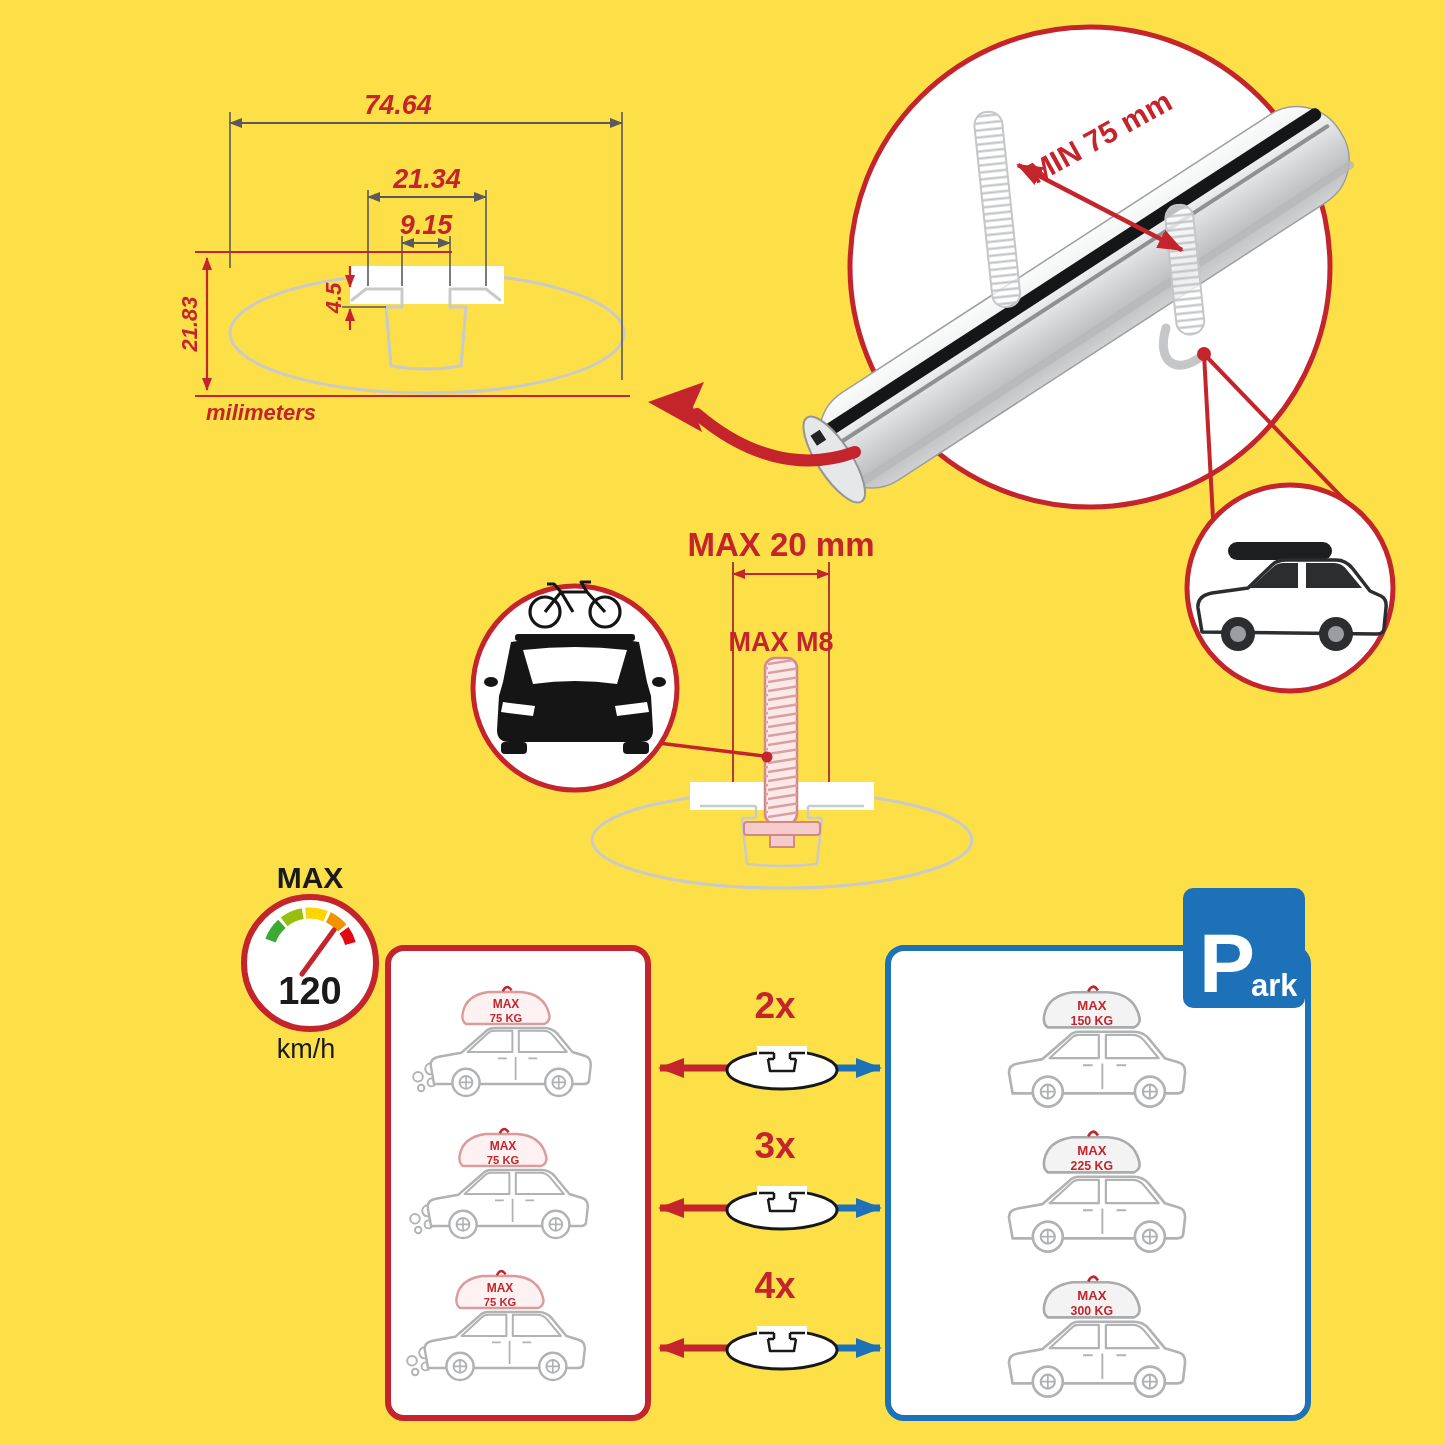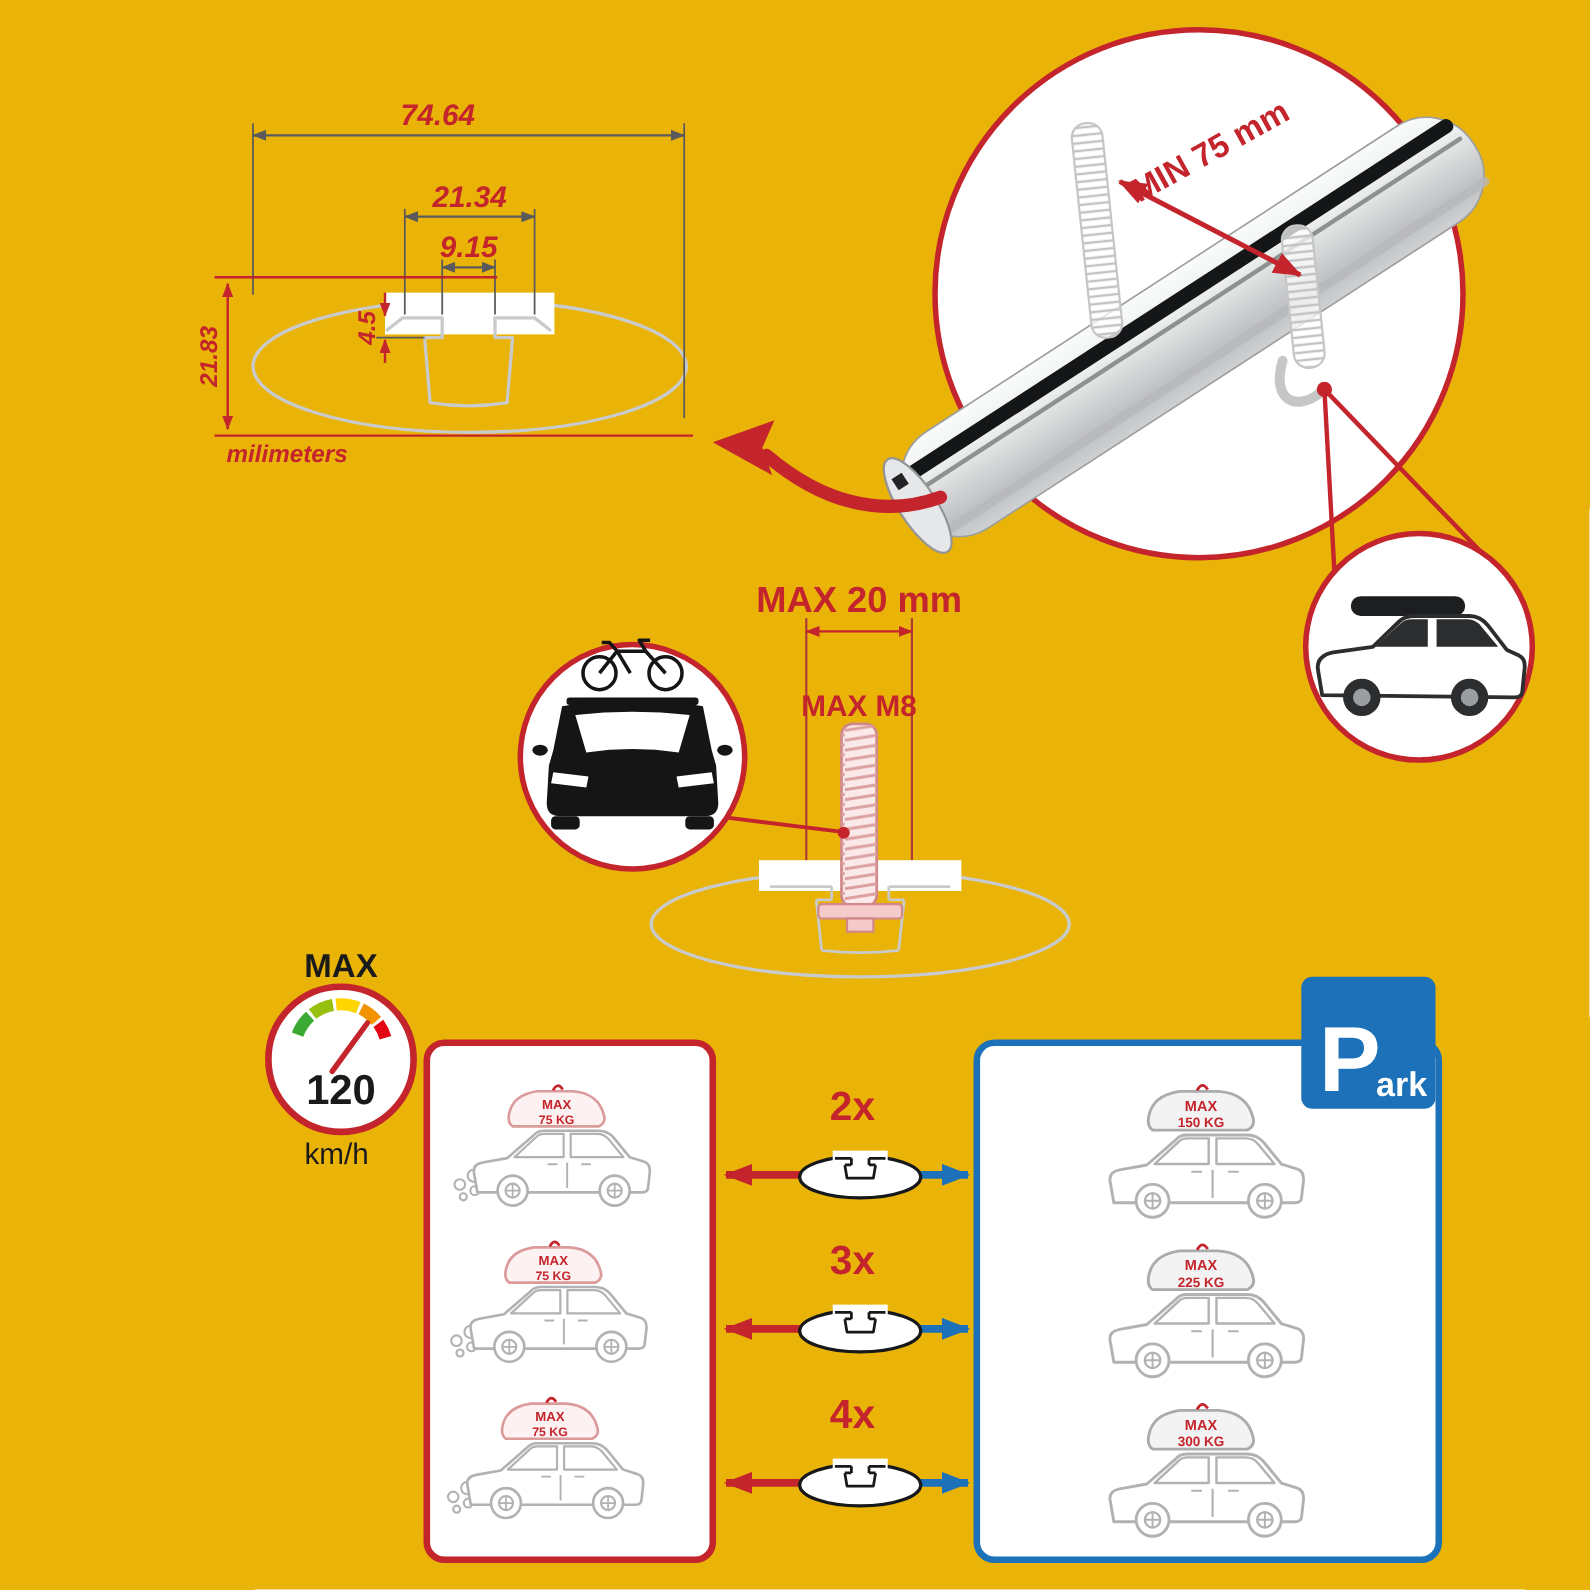--- a/index.html
+++ b/index.html
@@ -1,16 +1,16 @@
 <!DOCTYPE html>
 <html><head>
 <meta charset="utf-8">
 <style>
   html,body{margin:0;padding:0;background:#fff;}
-  .canvas{position:relative;width:1445px;height:1445px;background:#eab308;overflow:hidden;}
+  .canvas{position:relative;width:1445px;height:1445px;background:#fde047;overflow:hidden;}
   svg{display:block;}
   text{font-family:"Liberation Sans","DejaVu Sans",sans-serif;}
   .tc{text-anchor:middle;}
   .dimtxt{fill:#c4242b;font-weight:bold;font-style:italic;font-size:27px;}
   .dimtxt-sm{fill:#c4242b;font-weight:bold;font-style:italic;font-size:22px;}
   .redlbl{fill:#c4242b;font-weight:bold;font-size:30px;}
   .dimline{stroke:#5a5a5c;stroke-width:2;fill:none;}
   .witness{stroke:#5a5a5c;stroke-width:1.6;fill:none;}
   .redline{stroke:#c4242b;stroke-width:2.2;fill:none;}
   .ghost{stroke:#c9cacb;stroke-width:3;fill:none;stroke-linejoin:round;stroke-linecap:round;}

